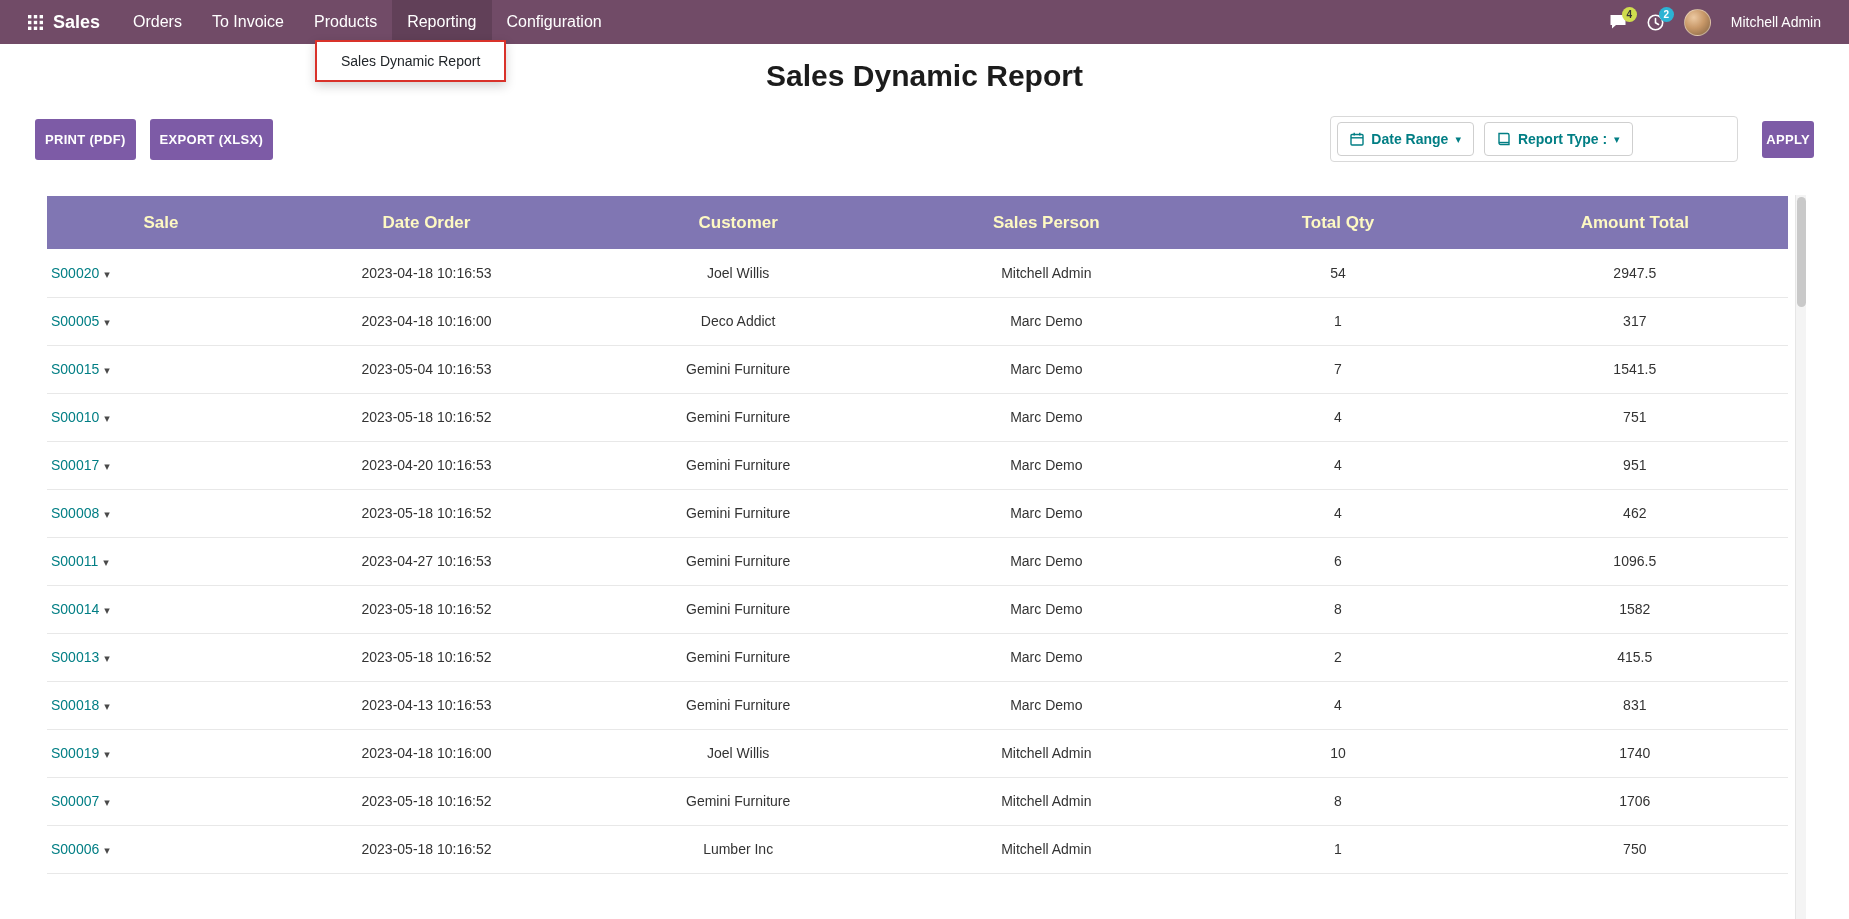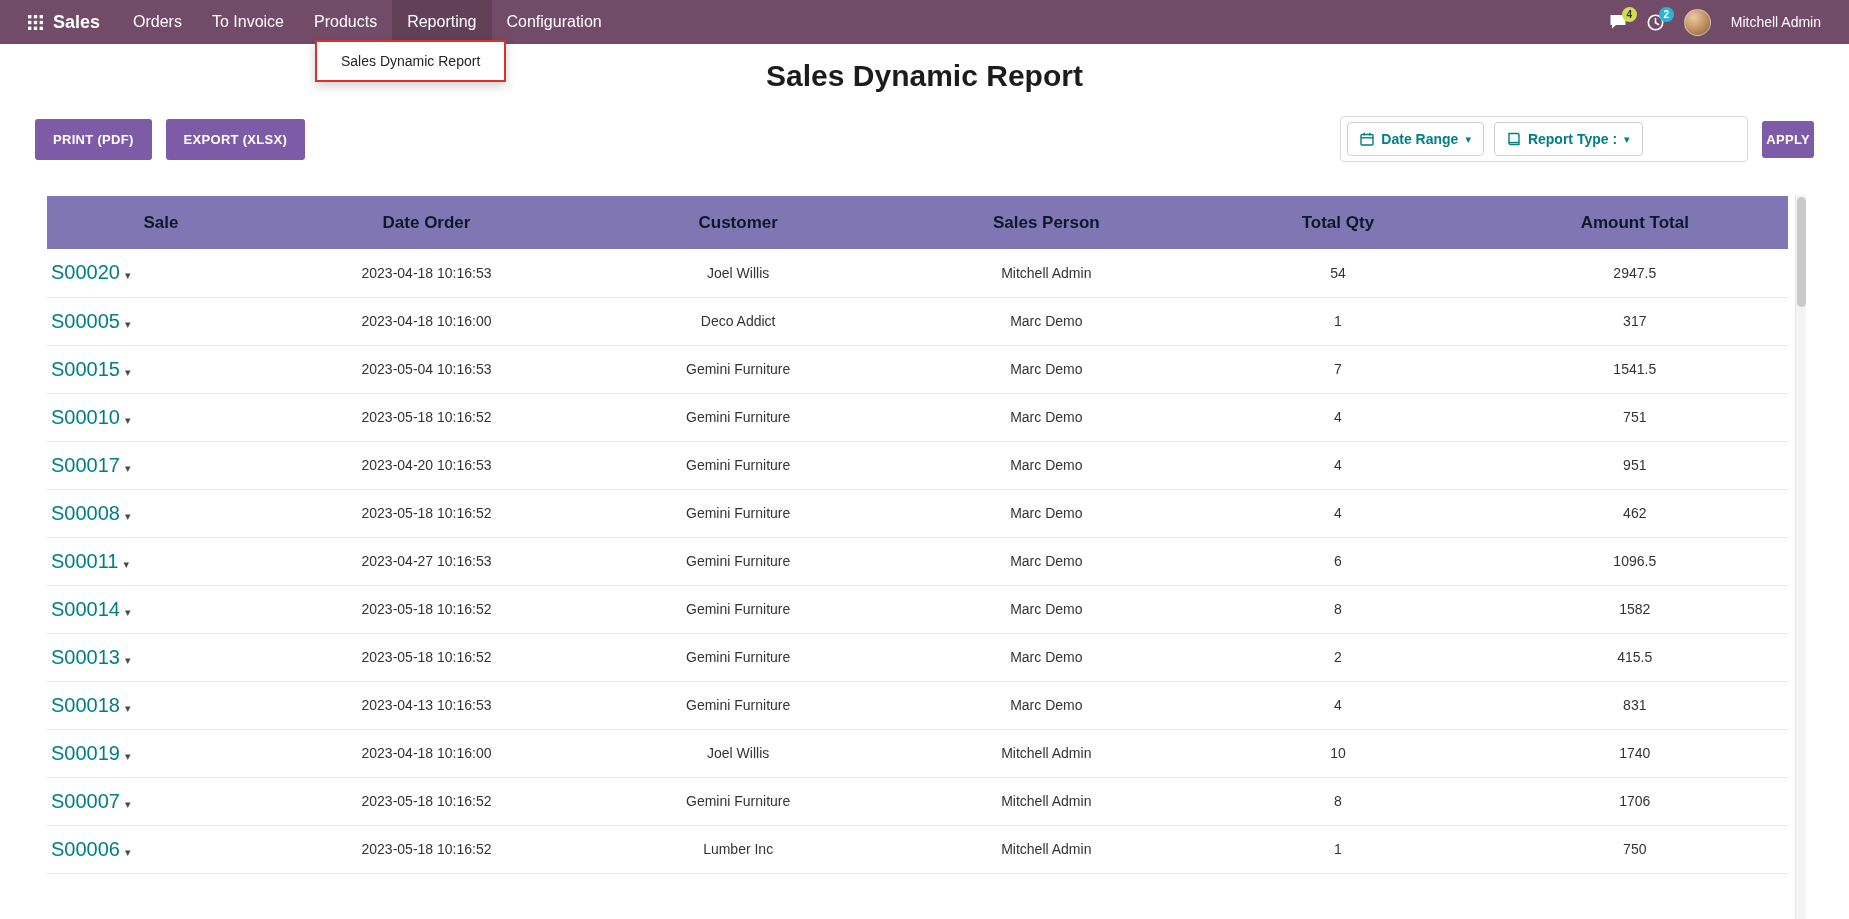--- a/index.html
+++ b/index.html
@@ -65,51 +65,51 @@
     font-weight:bold;color:#1c1c1c;
   }
 
   
   .toolbar{
     margin:22px 35px 0 35px;display:flex;justify-content:space-between;align-items:center;
   }
   .toolbar-left{display:flex;gap:14px;}
   .btn-purple{
     background:var(--button-bg);color:#fff;border:none;border-radius:3px;
-    font-size:13px;font-weight:bold;letter-spacing:.3px;padding:13px 18px;
+    font-size:13px;font-weight:bold;letter-spacing:.3px;padding:13px 10px;
     cursor:pointer;font-family:inherit;
   }
-  .toolbar-right{display:flex;align-items:center;gap:14px;}
+  .toolbar-right{display:flex;align-items:center;gap:24px;}
   .filter-group{
     display:flex;align-items:center;gap:10px;border:1px solid #d9d9d9;border-radius:4px;
     padding:5px 6px;width:408px;background:#fff;height:46px;
   }
   .filter-btn{
     display:inline-flex;align-items:center;gap:7px;background:#fff;
     border:1px solid #cfcfcf;border-radius:4px;padding:8px 12px;
     color:var(--accent-teal);font-size:14px;font-weight:bold;cursor:pointer;
     font-family:inherit;white-space:nowrap;
   }
   .filter-btn .caret{color:var(--accent-teal);font-size:11px;}
   .btn-apply{padding:11px 4px;}
 
   
   .table-wrap{margin:34px 61px 0 47px;}
   table{width:100%;border-collapse:collapse;table-layout:fixed;}
   thead th{
-    background:var(--header-bg);color:#0f172a;font-size:17px;font-weight:bold;
+    background:var(--header-bg);color:#fef9c3;font-size:17px;font-weight:bold;
     height:53px;text-align:center;
   }
   tbody td{
     height:48px;font-size:14px;color:#333;text-align:center;
     border-bottom:1px solid #e8e8e8;background:#fff;
     overflow:hidden;white-space:nowrap;
   }
   td.sale-cell{text-align:left;padding-left:4px;}
-  .sale-link{color:var(--accent-teal);text-decoration:none;cursor:pointer;font-size:20px;}
+  .sale-link{color:var(--accent-teal);text-decoration:none;cursor:pointer;font-size:14px;}
   .sale-caret{color:#4a4a4a;font-size:11px;margin-left:5px;cursor:pointer;}
 
   
   .scrollbar{
     position:absolute;right:43px;top:195px;width:11px;height:724px;
     background:#f4f4f4;border-left:1px solid #e6e6e6;
   }
   .scroll-thumb{
     width:9px;height:110px;margin:2px auto 0;background:#c9c9c9;border-radius:5px;cursor:pointer;
   }

